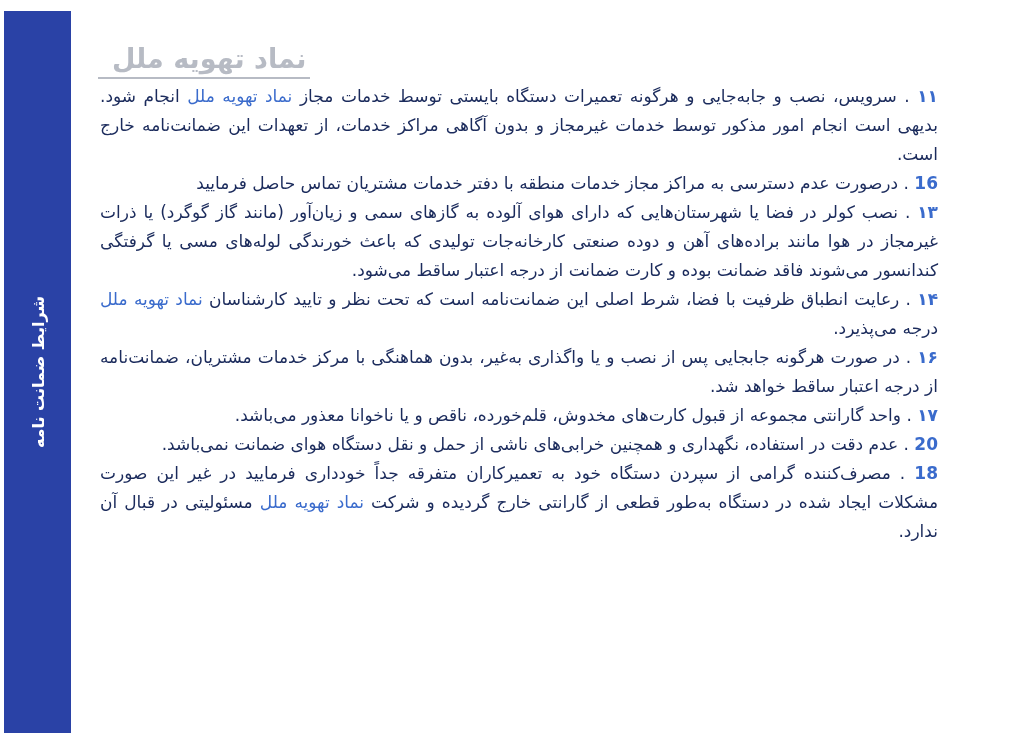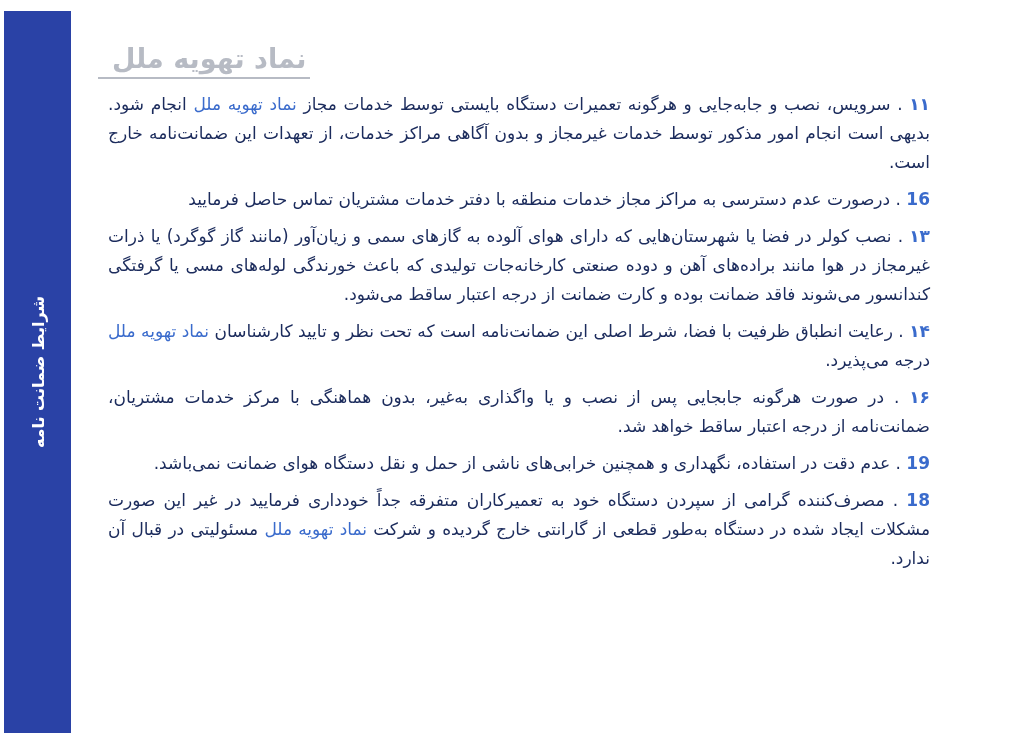--- a/index.html
+++ b/index.html
@@ -56,21 +56,21 @@
   
   .content{
     position:absolute;
     top:82px;left:100px;right:86px;
     direction:rtl;
     text-align:justify;
     color:var(--c-text);
     font-size:17px;
     line-height:29px;
   }
-  .item{margin:8px;padding:0;}
+  .item{margin:0;padding:0;}
   .item .num{
     color:var(--c-accent);
     font-weight:bold;
   }
   .item .num-dot{
     color:var(--c-text);
   }
   .item .seg-accent{
     color:var(--c-accent);
   }
@@ -85,17 +85,18 @@
   </div>
 
   <div class="logo">نماد تهویه ملل</div>
 
   <div class="content" id="terms-list">
       <div class="item"><span class="num">۱۱</span><span class="num-dot">&nbsp;. </span><span class="seg">سرویس، نصب و جابه‌جایی و هرگونه تعمیرات دستگاه بایستی توسط خدمات مجاز </span><span class="seg-accent">نماد تهویه ملل</span><span class="seg"> انجام شود. بدیهی است انجام امور مذکور توسط خدمات غیرمجاز و بدون آگاهی مراکز خدمات، از تعهدات این ضمانت‌نامه خارج است.</span></div>
       <div class="item"><span class="num">16</span><span class="num-dot">&nbsp;. </span><span class="seg">درصورت عدم دسترسی به مراکز مجاز خدمات منطقه با دفتر خدمات مشتریان تماس حاصل فرمایید</span></div>
       <div class="item"><span class="num">۱۳</span><span class="num-dot">&nbsp;. </span><span class="seg">نصب کولر در فضا یا شهرستان‌هایی که دارای هوای آلوده به گازهای سمی و زیان‌آور (مانند گاز گوگرد) یا ذرات غیرمجاز در هوا مانند براده‌های آهن و دوده صنعتی کارخانه‌جات تولیدی که باعث خورندگی لوله‌های مسی یا گرفتگی کندانسور می‌شوند فاقد ضمانت بوده و کارت ضمانت از درجه اعتبار ساقط می‌شود.</span></div>
       <div class="item"><span class="num">۱۴</span><span class="num-dot">&nbsp;. </span><span class="seg">رعایت انطباق ظرفیت با فضا، شرط اصلی این ضمانت‌نامه است که تحت نظر و تایید کارشناسان </span><span class="seg-accent">نماد تهویه ملل</span><span class="seg"> درجه می‌پذیرد.</span></div>
       <div class="item"><span class="num">۱۶</span><span class="num-dot">&nbsp;. </span><span class="seg">در صورت هرگونه جابجایی پس از نصب و یا واگذاری به‌غیر، بدون هماهنگی با مرکز خدمات مشتریان، ضمانت‌نامه از درجه اعتبار ساقط خواهد شد.</span></div>
-      <div class="item"><span class="num">19</span><span class="num-dot">&nbsp;. </span><span class="seg">عدم دقت در استفاده، نگهداری و همچنین خرابی‌های ناشی از حمل و نقل دستگاه هوای ضمانت نمی‌باشد.</span></div>
+      <div class="item"><span class="num">۱۷</span><span class="num-dot">&nbsp;. </span><span class="seg">واحد گارانتی مجموعه از قبول کارت‌های مخدوش، قلم‌خورده، ناقص و یا ناخوانا معذور می‌باشد.</span></div>
+      <div class="item"><span class="num">20</span><span class="num-dot">&nbsp;. </span><span class="seg">عدم دقت در استفاده، نگهداری و همچنین خرابی‌های ناشی از حمل و نقل دستگاه هوای ضمانت نمی‌باشد.</span></div>
       <div class="item"><span class="num">18</span><span class="num-dot">&nbsp;. </span><span class="seg">مصرف‌کننده گرامی از سپردن دستگاه خود به تعمیرکاران متفرقه جداً خودداری فرمایید در غیر این صورت مشکلات ایجاد شده در دستگاه به‌طور قطعی از گارانتی خارج گردیده و شرکت </span><span class="seg-accent">نماد تهویه ملل</span><span class="seg"> مسئولیتی در قبال آن ندارد.</span></div>
     </div>
 
 </div>
 
 </body></html>

